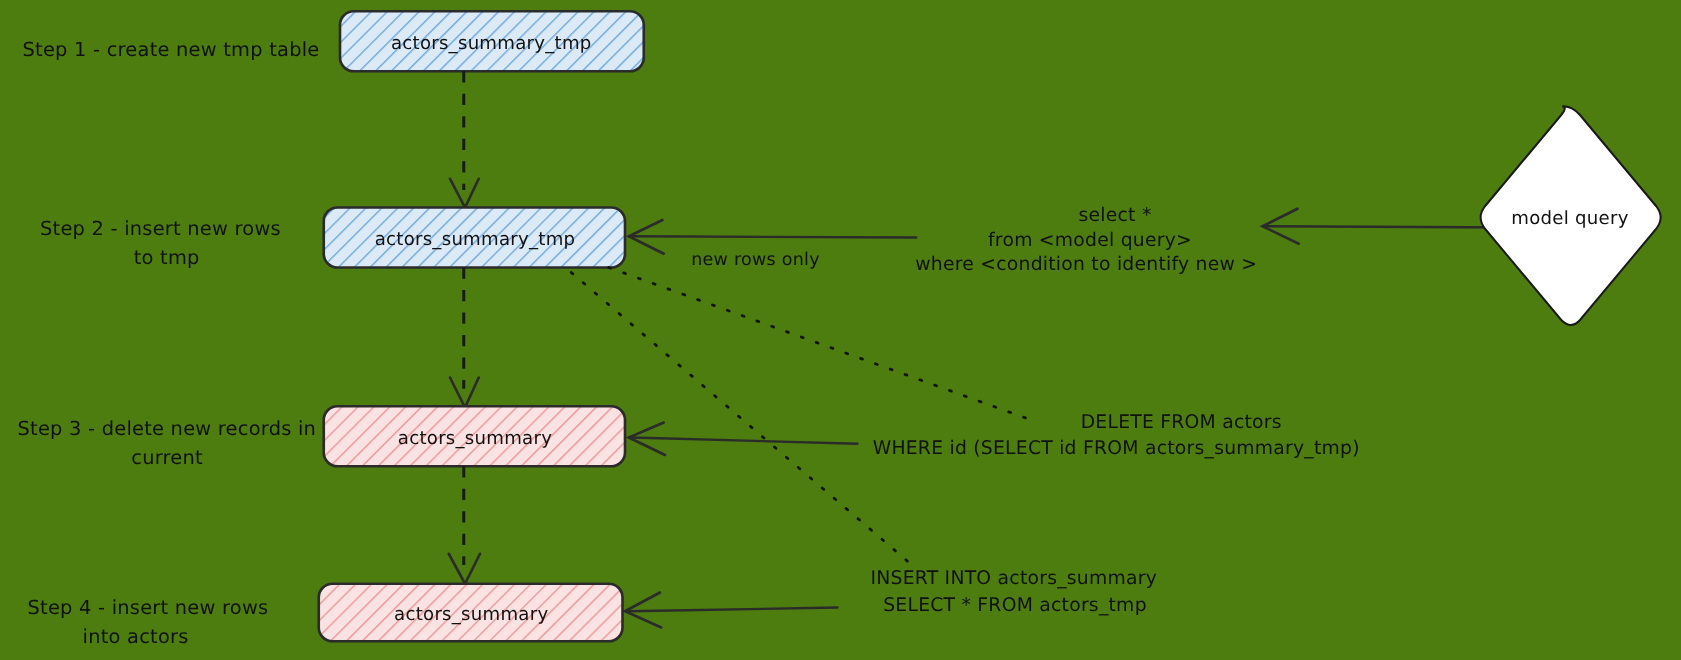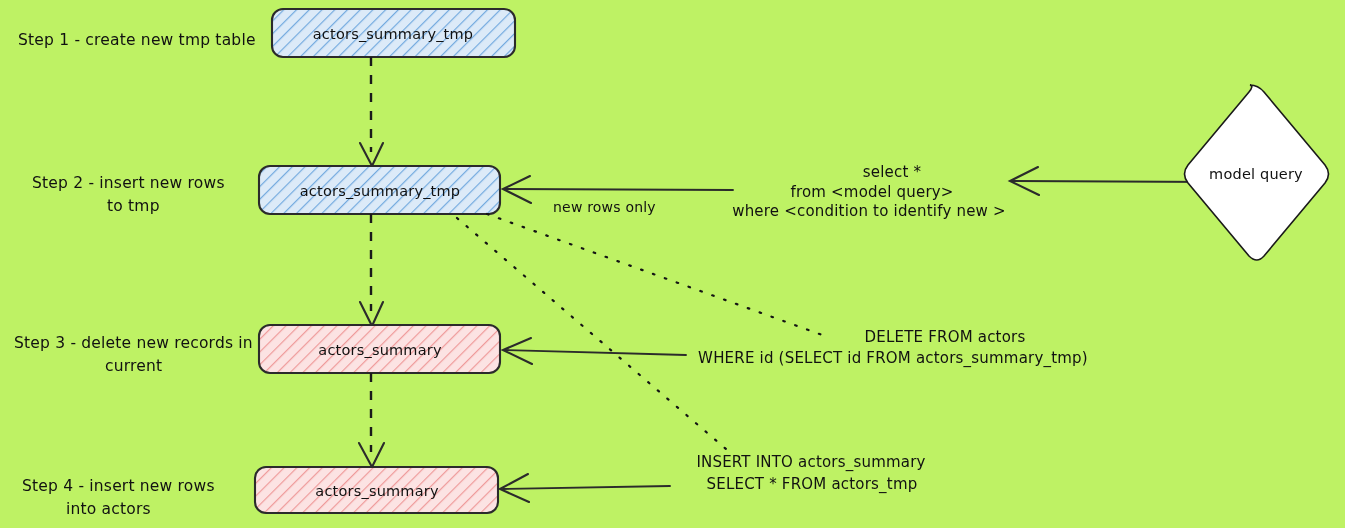--- a/index.html
+++ b/index.html
@@ -8,21 +8,21 @@
     padding: 0;
     background: #ffffff;
   }
   body {
     font-family: "DejaVu Sans", sans-serif;
   }
   #canvas {
     position: relative;
     width: 1345px;
     height: 528px;
-    background: #bef264;
+    background: #4d7c0f;
     overflow: hidden;
   }
   #diagram-svg {
     position: absolute;
     left: 0;
     top: 0;
     width: 1345px;
     height: 528px;
   }
   .label-text {

